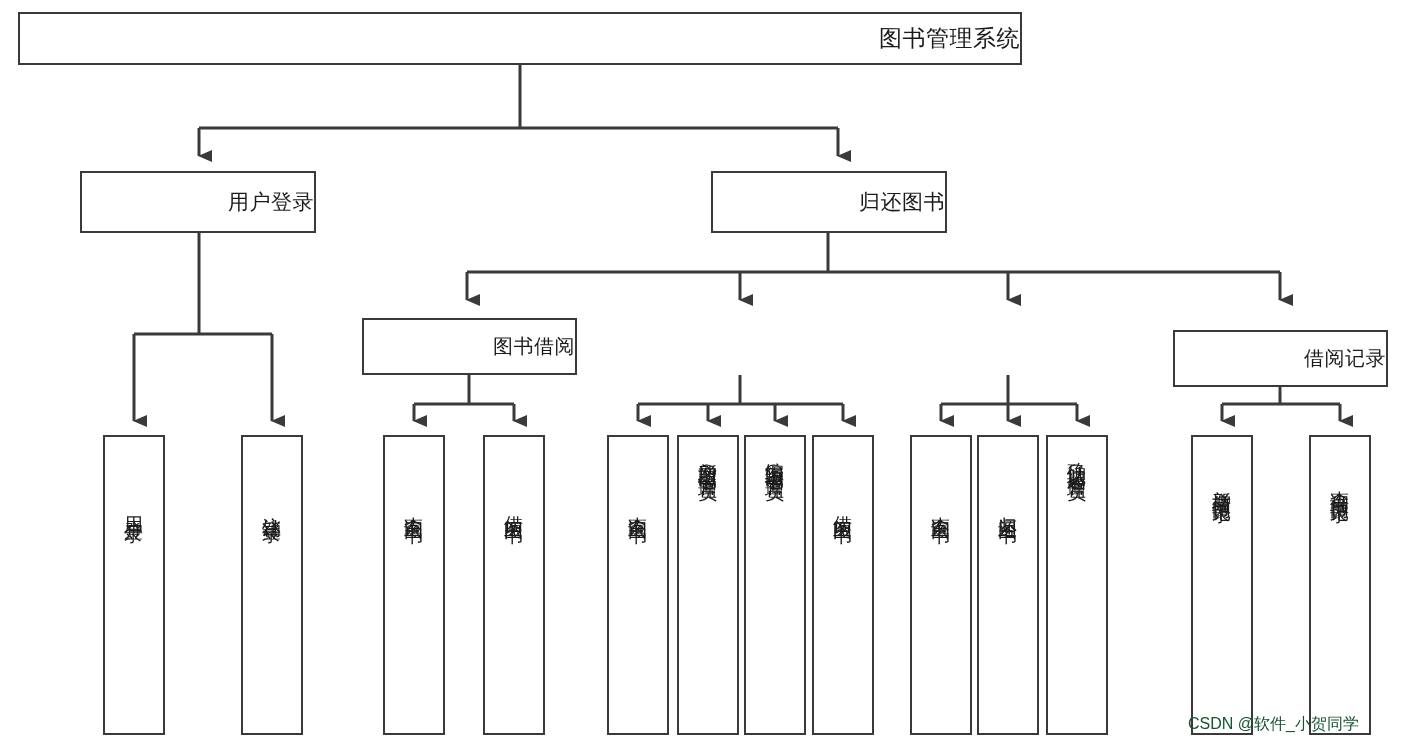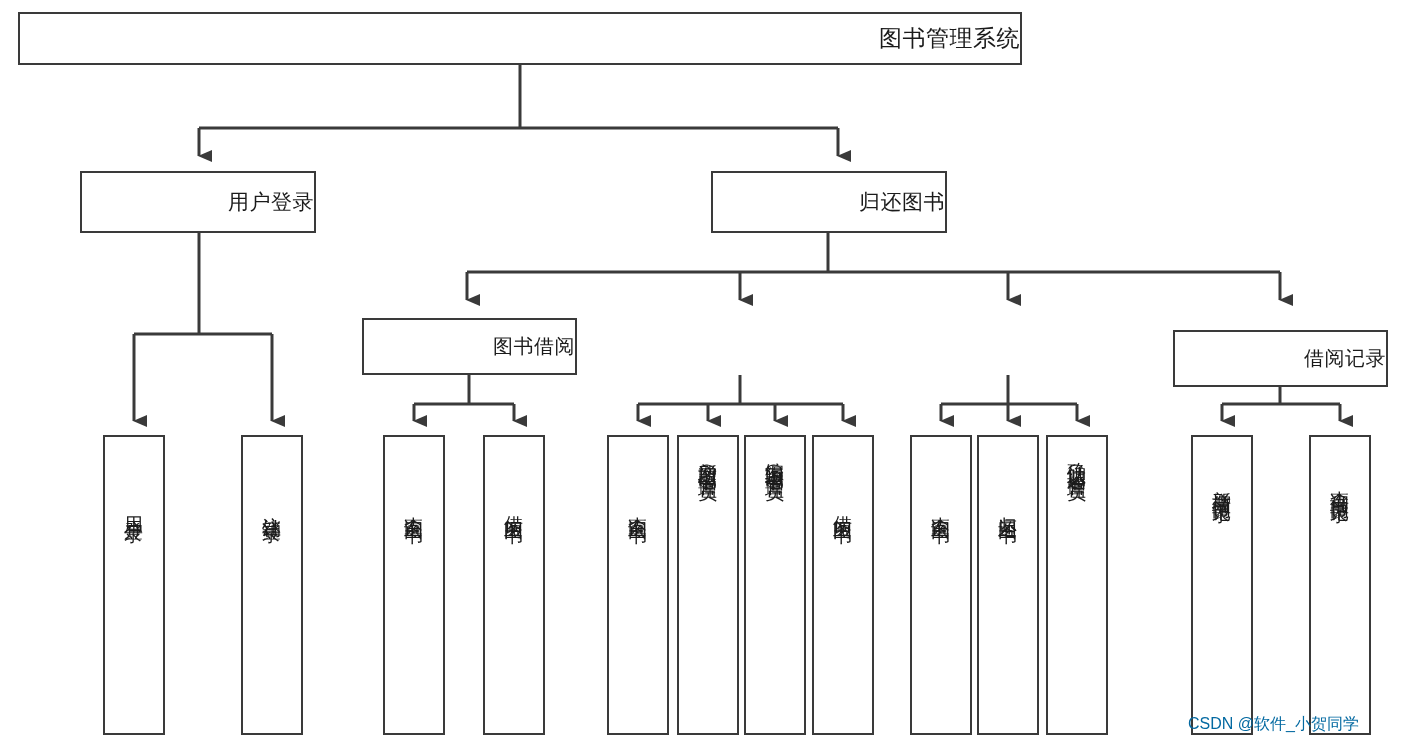--- a/index.html
+++ b/index.html
@@ -71,21 +71,21 @@
     padding-top: 34px;
   }
   .node.leaf.tall .label {
     padding-top: 6px;
   }
   #watermark {
     position: absolute;
     left: 1188px;
     top: 714px;
     font-size: 16px;
-    color: #0369a1;
+    color: #14532d;
     white-space: nowrap;
     z-index: 3;
     font-family: "Liberation Sans", "DejaVu Sans", sans-serif;
   }
 </style>
 </head>
 <body>
 
 <div id="canvas">
 

